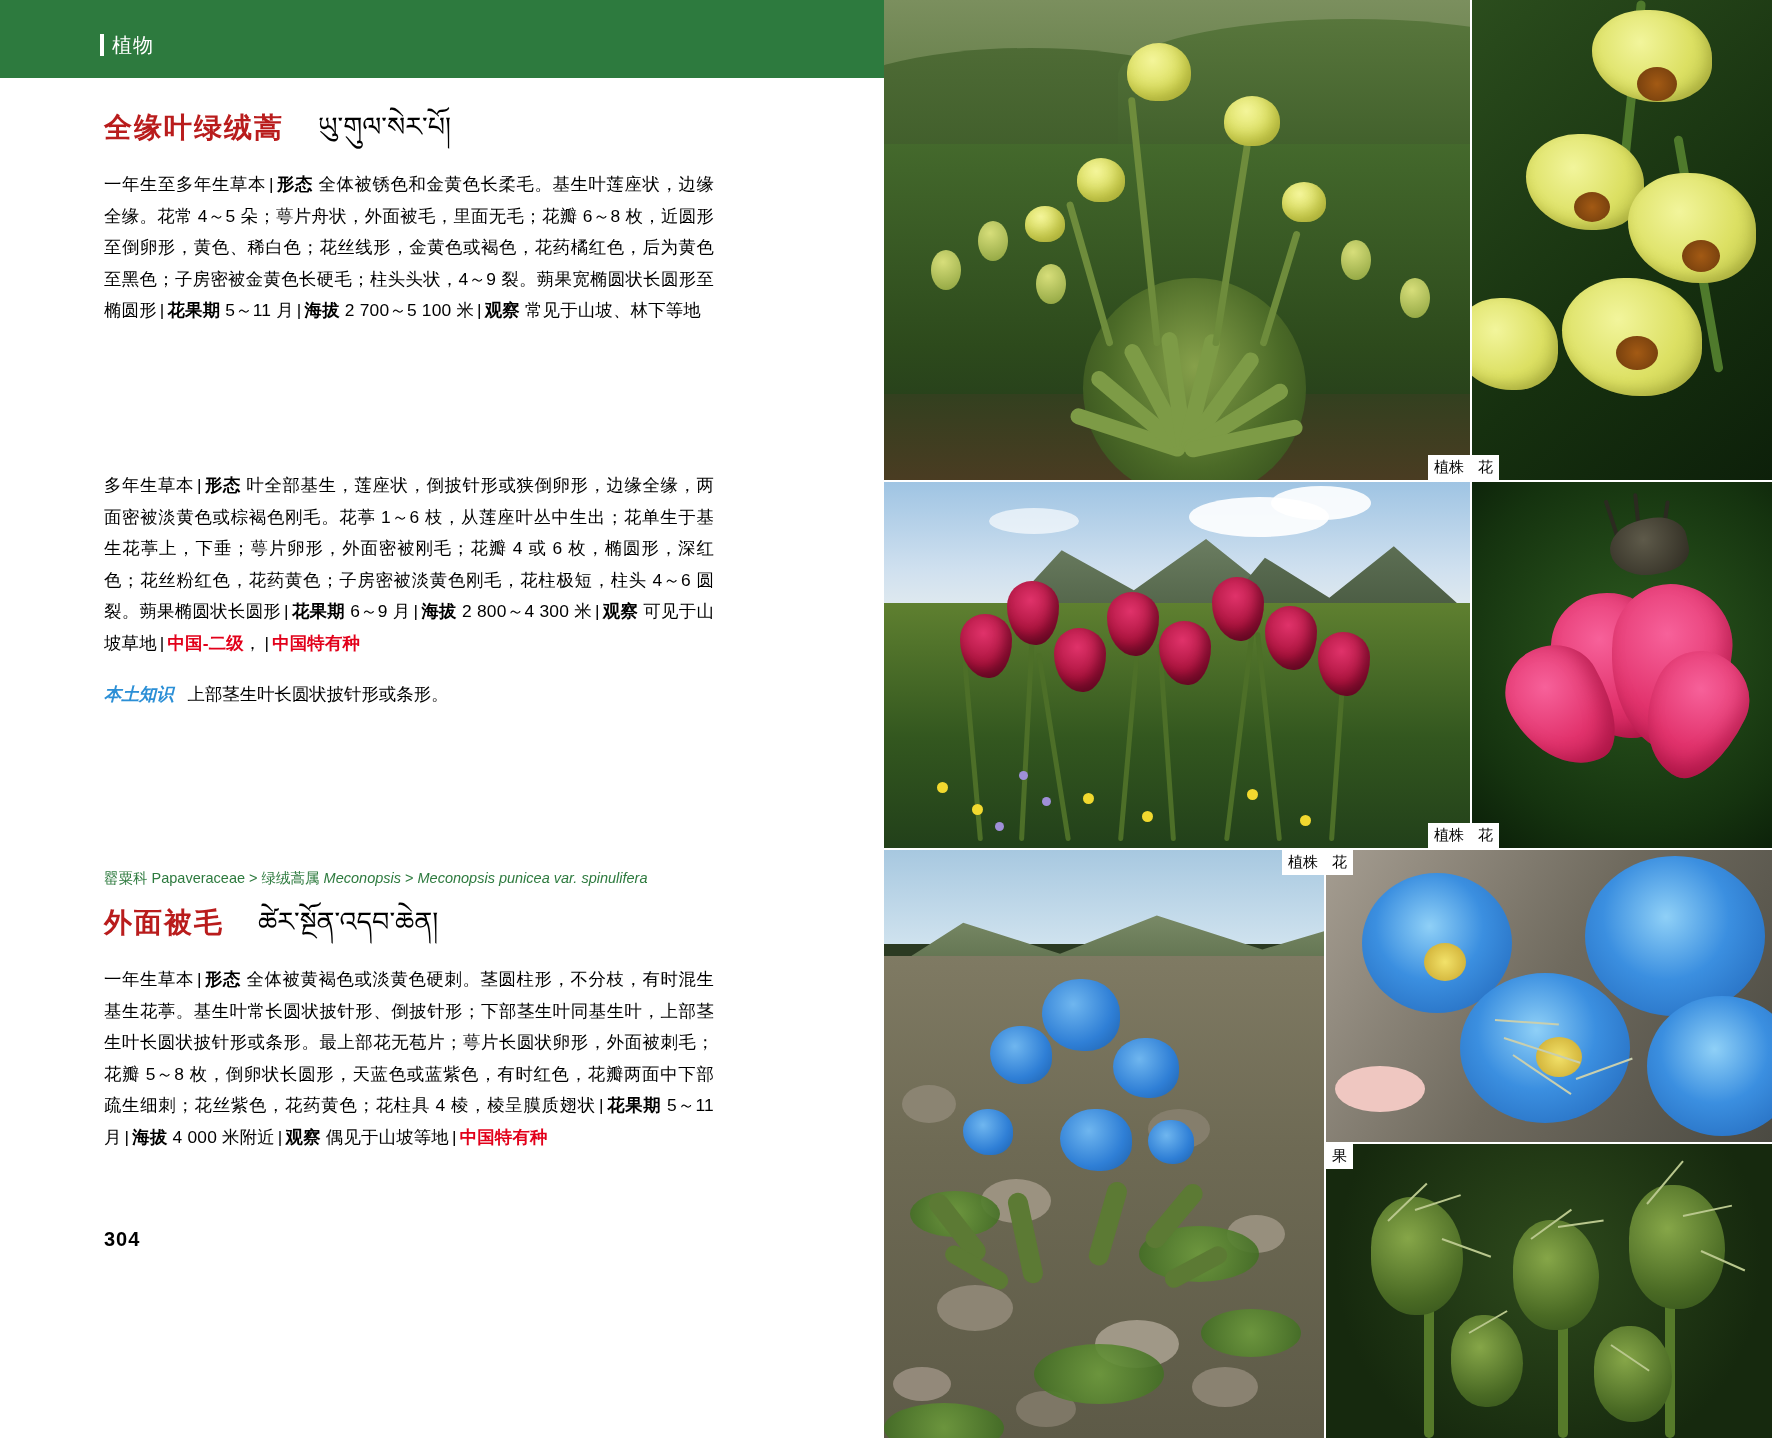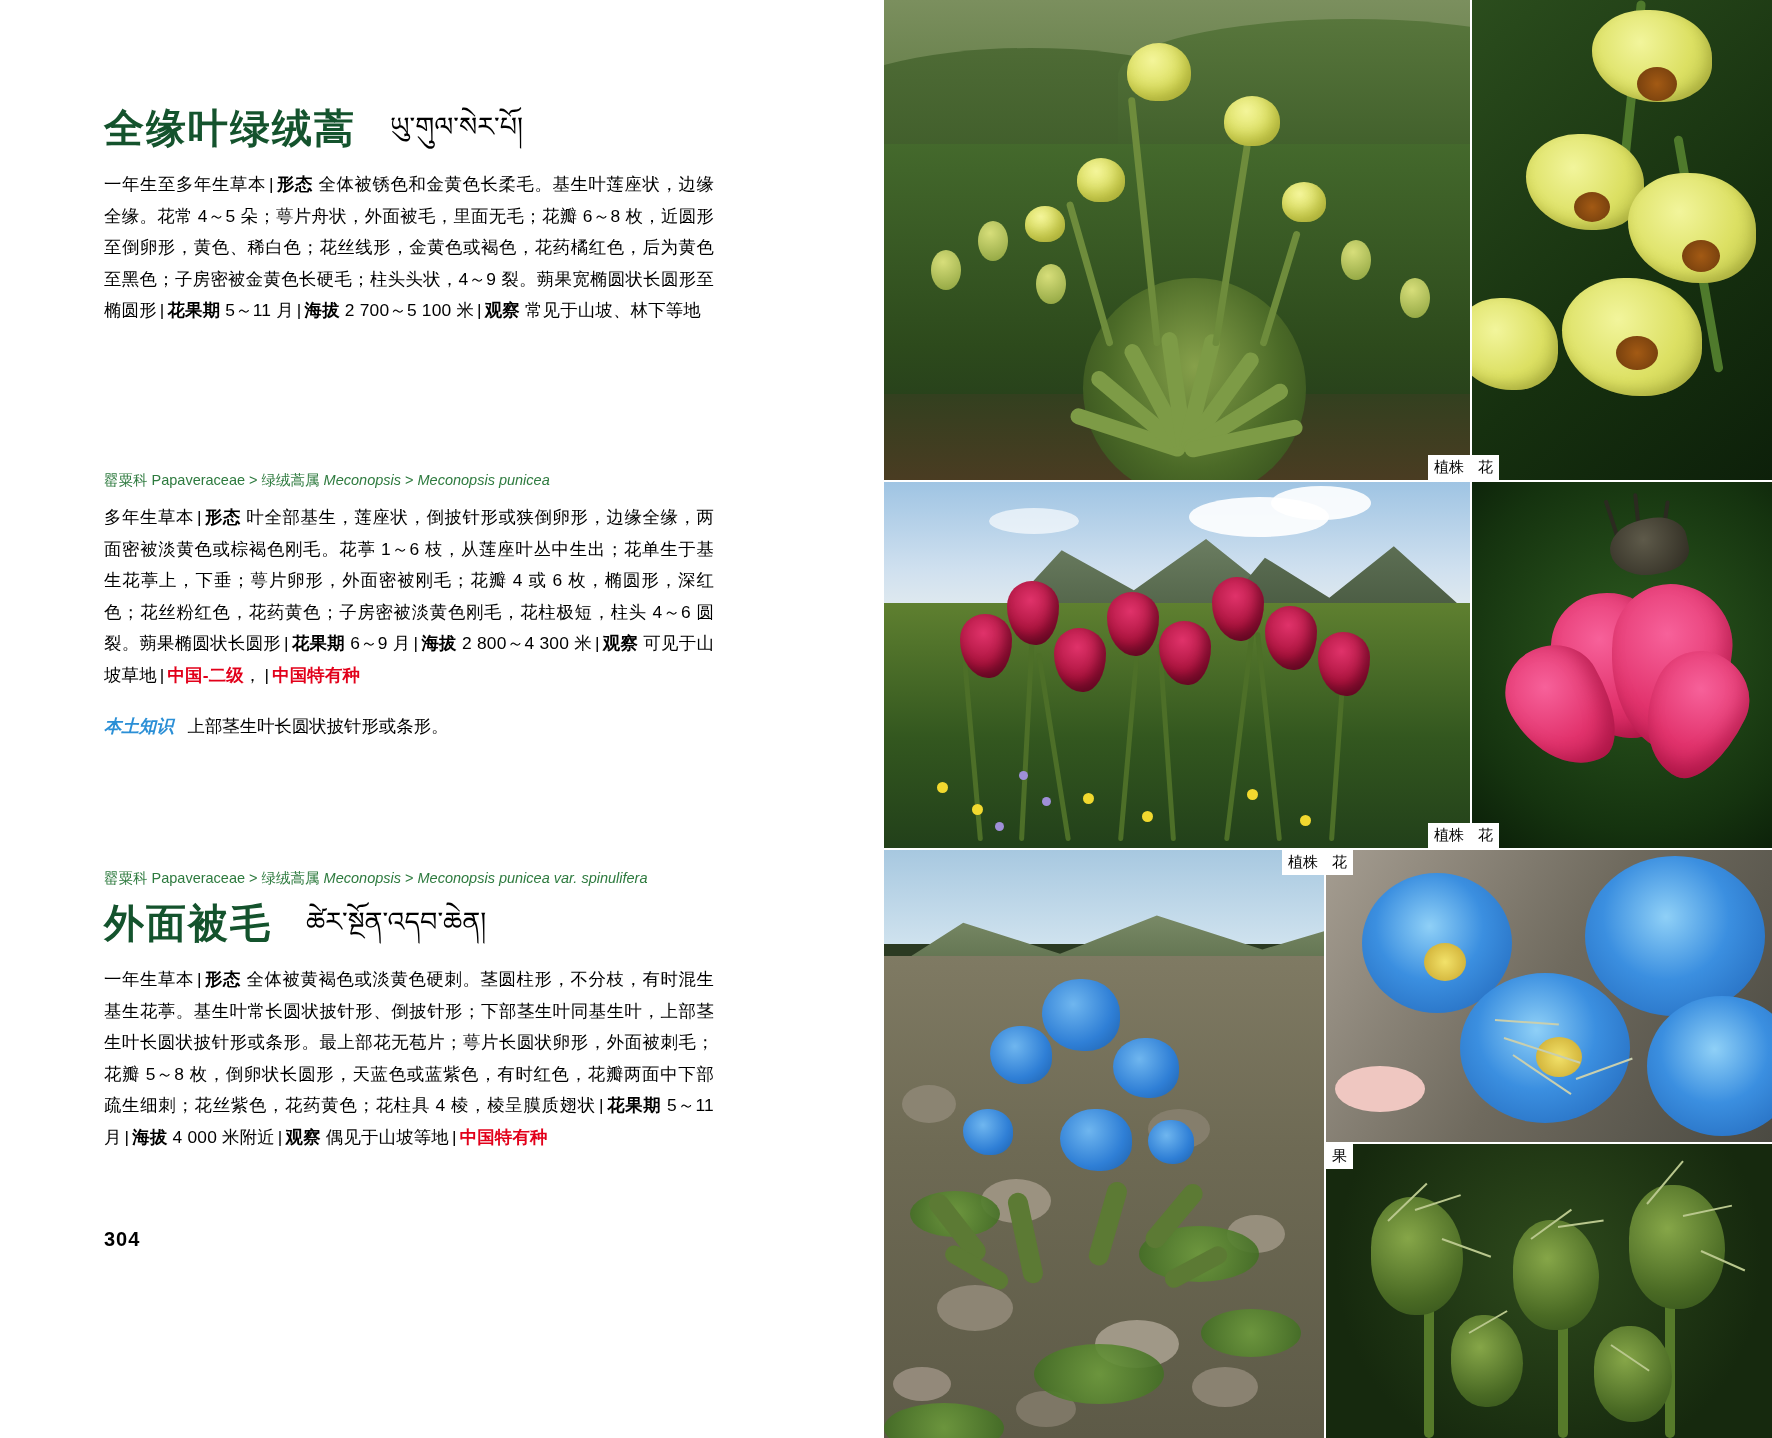--- a/index.html
+++ b/index.html
@@ -70,23 +70,23 @@
   .taxon-line .sci { font-style: italic; }
   .taxon-line .sep { color: #2d7a3e; }
 
   .name-row {
     display: flex;
     align-items: flex-end;
     gap: 34px;
     margin-bottom: 18px;
   }
   .cn-name {
-    font-size: 40px;
+    font-size: 28px;
     font-weight: bold;
-    color: #14532d;
+    color: #b91c1c;
     letter-spacing: 2px;
     line-height: 46px;
   }
   .tib-name {
     font-size: 27px;
     color: #000000;
     line-height: 44px;
     padding-bottom: 2px;
     font-family: "DejaVu Sans", sans-serif;
   }
@@ -271,39 +271,34 @@
     border-radius: 45% 55% 50% 50%;
   }
   #p7 .sp { position:absolute; background:#b9c78d; height:2px; transform-origin:0 50%; }
   #p7 .stalk { position:absolute; width:10px; background:#567a2a; border-radius:6px; }
 </style>
 </head>
 <body>
 
 <div class="page">
 
+  <div class="header-bar">
+    <div class="header-accent"></div>
+    <div class="header-title">植物</div>
+  </div>
 
   <div class="entry" id="entry-0" style="left:104px;">
     <div class="name-row">
       <div class="cn-name">全缘叶绿绒蒿</div>
       <div class="tib-name">ཡུ་གུལ་སེར་པོ།</div>
     </div>
     <div class="body-text"><span>一年生至多年生草本</span><span class="vbar">|</span><b>形态</b><span> 全体被锈色和金黄色长柔毛。基生叶莲座状，边缘全缘。花常 4～5 朵；萼片舟状，外面被毛，里面无毛；花瓣 6～8 枚，近圆形至倒卵形，黄色、稀白色；花丝线形，金黄色或褐色，花药橘红色，后为黄色至黑色；子房密被金黄色长硬毛；柱头头状，4～9 裂。蒴果宽椭圆状长圆形至椭圆形</span><span class="vbar">|</span><b>花果期</b><span> 5～11 月</span><span class="vbar">|</span><b>海拔</b><span> 2 700～5 100 米</span><span class="vbar">|</span><b>观察</b><span> 常见于山坡、林下等地</span></div>
   </div>
 
   <div class="entry" id="entry-1" style="left:104px;">
-    <div class="taxon-line">
-      <span>罂粟科</span>
-      <span>Papaveraceae</span>
-      <span class="sep">&gt;</span>
-      <span>绿绒蒿属</span>
-      <span class="sci">Meconopsis</span>
-      <span class="sep">&gt;</span>
-      <span class="sci">Meconopsis punicea</span>
-    </div>
     <div class="body-text"><span>多年生草本</span><span class="vbar">|</span><b>形态</b><span> 叶全部基生，莲座状，倒披针形或狭倒卵形，边缘全缘，两面密被淡黄色或棕褐色刚毛。花葶 1～6 枝，从莲座叶丛中生出；花单生于基生花葶上，下垂；萼片卵形，外面密被刚毛；花瓣 4 或 6 枚，椭圆形，深红色；花丝粉红色，花药黄色；子房密被淡黄色刚毛，花柱极短，柱头 4～6 圆裂。蒴果椭圆状长圆形</span><span class="vbar">|</span><b>花果期</b><span> 6～9 月</span><span class="vbar">|</span><b>海拔</b><span> 2 800～4 300 米</span><span class="vbar">|</span><b>观察</b><span> 可见于山坡草地</span><span class="vbar">|</span><span class="red">中国-二级</span><span>，</span><span class="vbar">|</span><span class="red">中国特有种</span></div>
     <div class="local-note">
       <span class="tag">本土知识</span><span>上部茎生叶长圆状披针形或条形。</span>
     </div>
   </div>
 
   <div class="entry" id="entry-2" style="left:104px;">
     <div class="taxon-line">
       <span>罂粟科</span>
       <span>Papaveraceae</span>

